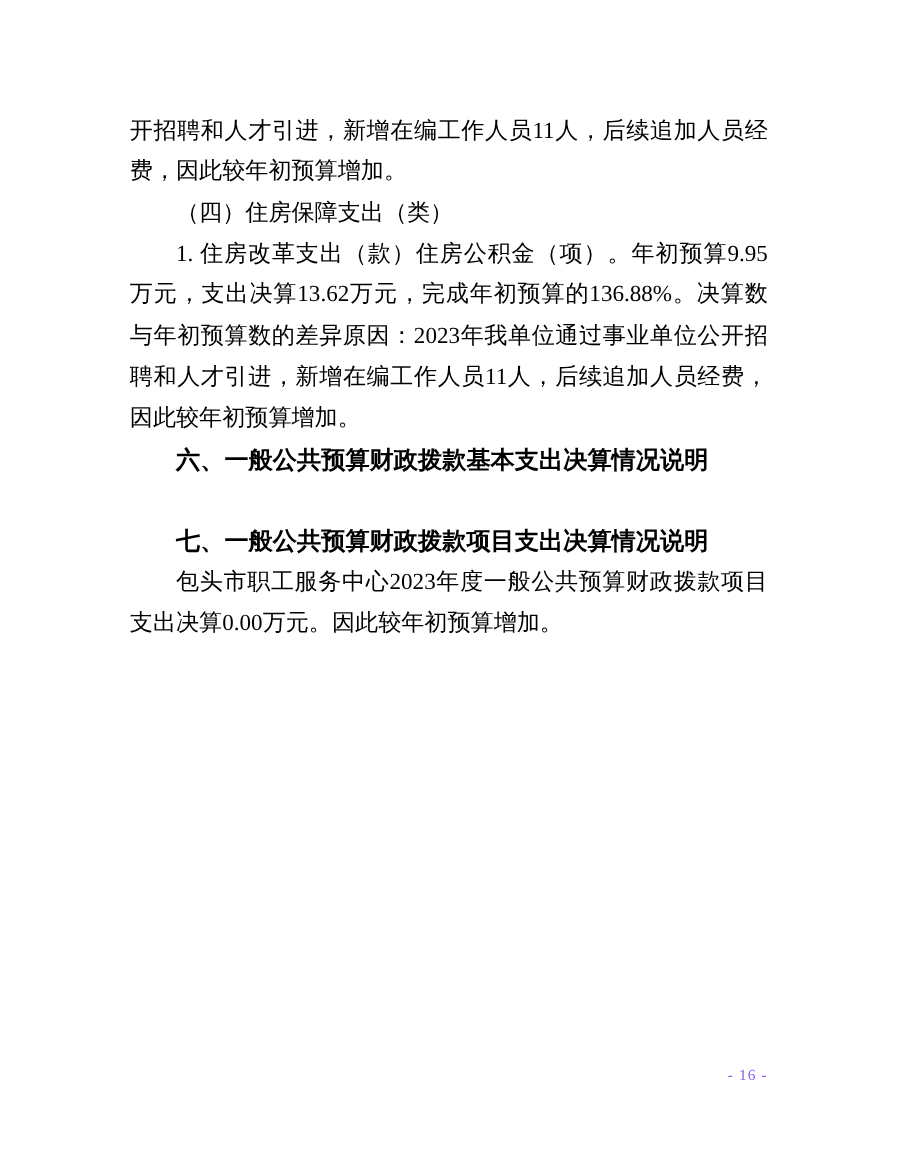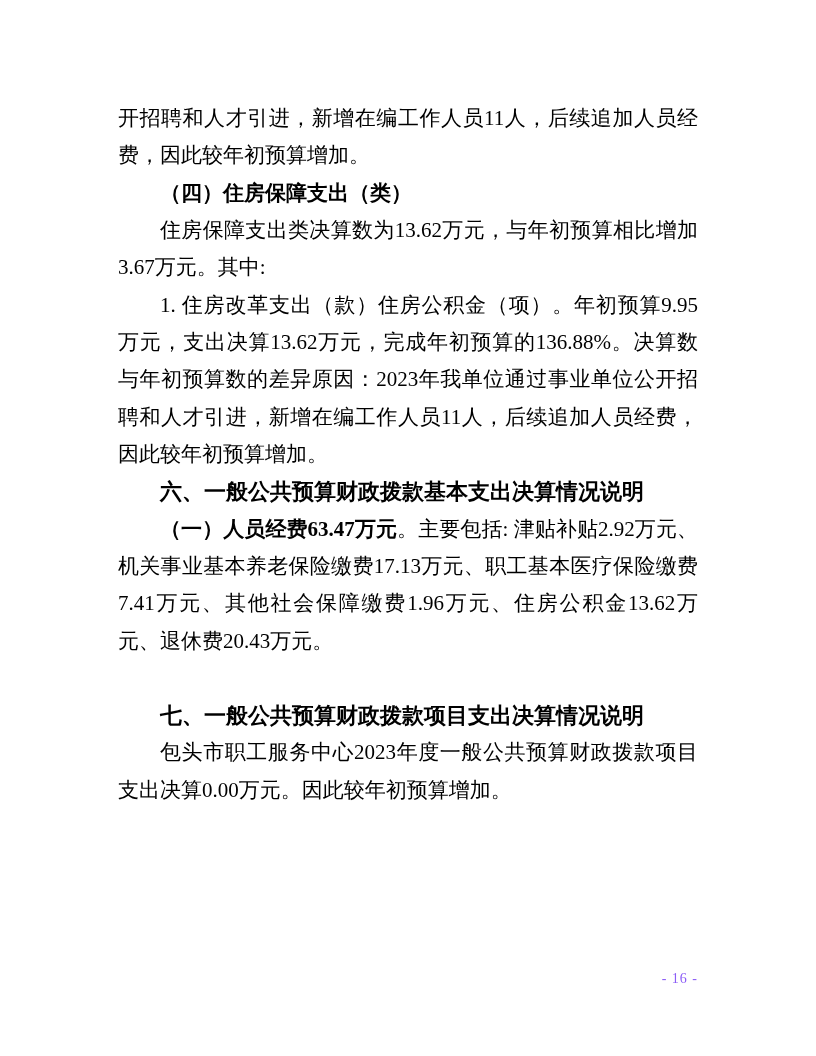--- a/index.html
+++ b/index.html
@@ -33,21 +33,21 @@
   }
   .content p {
     margin: 0;
     padding: 0;
     text-indent: 42px;
   }
   .content p.no-indent {
     text-indent: 0;
   }
   .heading-serif {
-    font-weight: bold;
+    font-weight: normal;
   }
   .heading-sans {
     font-family: "Liberation Sans", "DejaVu Sans", sans-serif;
     font-weight: bold;
     font-size: 22px;
   }
   .gap-above {
     margin-top: 37px !important;
   }
   .bold-lead {
@@ -67,30 +67,26 @@
 </head>
 <body>
 
 <div class="page">
   <div class="content">
 
     <p class="no-indent">开招聘和人才引进，新增在编工作人员11人，后续追加人员经费，因此较年初预算增加。</p>
 
     <p class="heading-serif">（四）住房保障支出（类）</p>
 
-    <p>住房保障支出类决算数为13.62万元，与年初预算相比增加3.67万元。其中:</p>
 
     <p>1. 住房改革支出（款）住房公积金（项）。年初预算9.95万元，支出决算13.62万元，完成年初预算的136.88%。决算数与年初预算数的差异原因：2023年我单位通过事业单位公开招聘和人才引进，新增在编工作人员11人，后续追加人员经费，因此较年初预算增加。</p>
 
     <p class="heading-sans">六、一般公共预算财政拨款基本支出决算情况说明</p>
 
 
-    <p>
-      <span class="bold-lead">（一）人员经费63.47万元</span><span>。主要包括: 津贴补贴2.92万元、机关事业基本养老保险缴费17.13万元、职工基本医疗保险缴费7.41万元、其他社会保障缴费1.96万元、住房公积金13.62万元、退休费20.43万元。</span>
-    </p>
 
 
     <p class="heading-sans gap-above">七、一般公共预算财政拨款项目支出决算情况说明</p>
 
     <p>包头市职工服务中心2023年度一般公共预算财政拨款项目支出决算0.00万元。因此较年初预算增加。</p>
 
   </div>
 
   <div class="page-number">- 16 -</div>
 </div>

